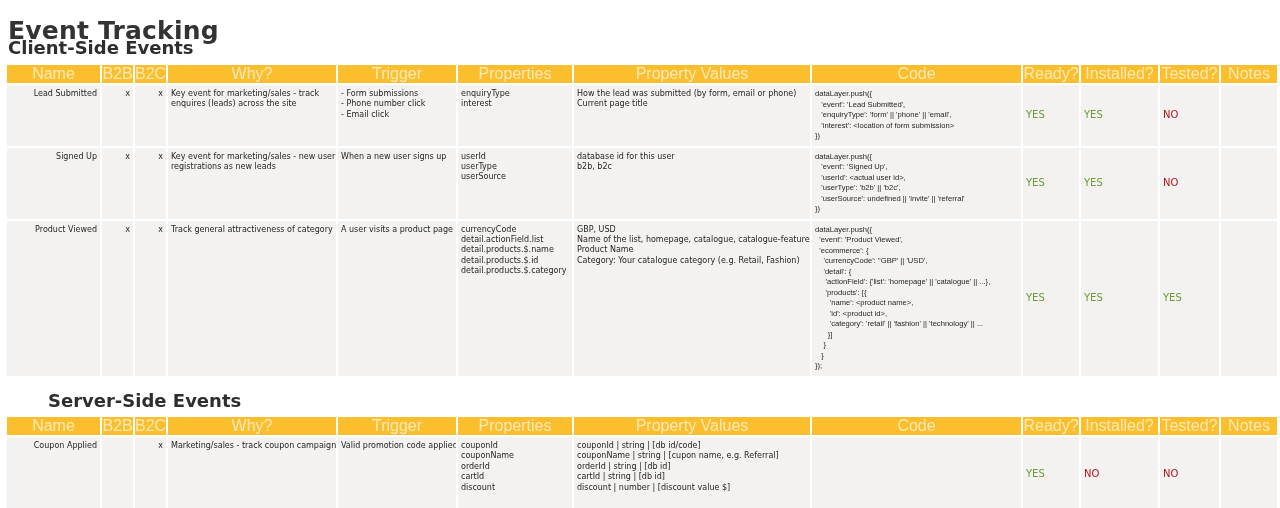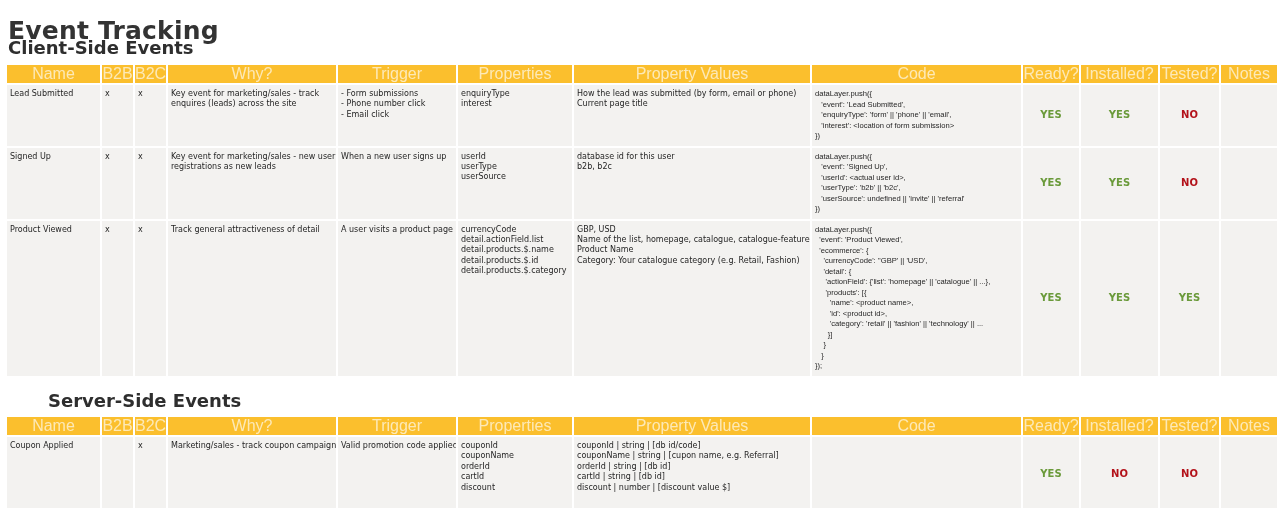--- a/index.html
+++ b/index.html
@@ -2,23 +2,23 @@
 <html><head>
 <meta charset="utf-8">
 <style>
   html,body{margin:0;padding:0;background:#ffffff;}
   body{width:1280px;height:508px;overflow:hidden;position:relative;font-family:"DejaVu Sans",sans-serif;color:#222;}
   .title{position:absolute;left:8px;top:16px;font-size:25px;font-weight:bold;color:#333;letter-spacing:0.2px;}
   .section{position:absolute;left:8px;font-size:18px;font-weight:bold;color:#2e2e2e;}
   table{position:absolute;left:5px;border-collapse:separate;border-spacing:2px 0;table-layout:fixed;width:1272px;}
   th{background:#fbbf2d;color:#fde9b7;font-weight:normal;font-size:16px;height:18px;padding:0;text-align:center;white-space:nowrap;overflow:hidden;font-family:"Liberation Sans",sans-serif;}
   td{background:#f3f2f0;vertical-align:top;font-size:8px;line-height:10.4px;padding:4px 3px;white-space:pre;overflow:hidden;color:#1f1f1f;border-top:2px solid #fff;}
-  td.c{text-align:left;}
+  td.c{text-align:right;}
   td.code{font-family:"Liberation Sans",sans-serif;font-size:7.6px;line-height:10.5px;}
-  td.status{vertical-align:middle;text-align:center;font-size:10px;font-weight:bold;}
+  td.status{vertical-align:middle;text-align:left;font-size:10px;font-weight:normal;}
   .yes{color:#6a9a3a;}
   .no{color:#b3121a;}
 </style>
 </head>
 <body>
 
 <div class="title">Event Tracking</div>
 <div class="section" style="top:37px;">Client-Side Events</div>
 
 <table style="top:65px;">
@@ -96,21 +96,21 @@
 })</td>
       <td class="status yes">YES</td>
       <td class="status yes">YES</td>
       <td class="status no">NO</td>
       <td></td>
     </tr>
     <tr style="height:152px;">
       <td class="c">Product Viewed</td>
       <td class="c">x</td>
       <td class="c">x</td>
-      <td>Track general attractiveness of detail</td>
+      <td>Track general attractiveness of category</td>
       <td>A user visits a product page</td>
       <td>currencyCode
 detail.actionField.list
 detail.products.$.name
 detail.products.$.id
 detail.products.$.category</td>
       <td>GBP, USD
 Name of the list, homepage, catalogue, catalogue-featured
 Product Name
 Category: Your catalogue category (e.g. Retail, Fashion)</td>

